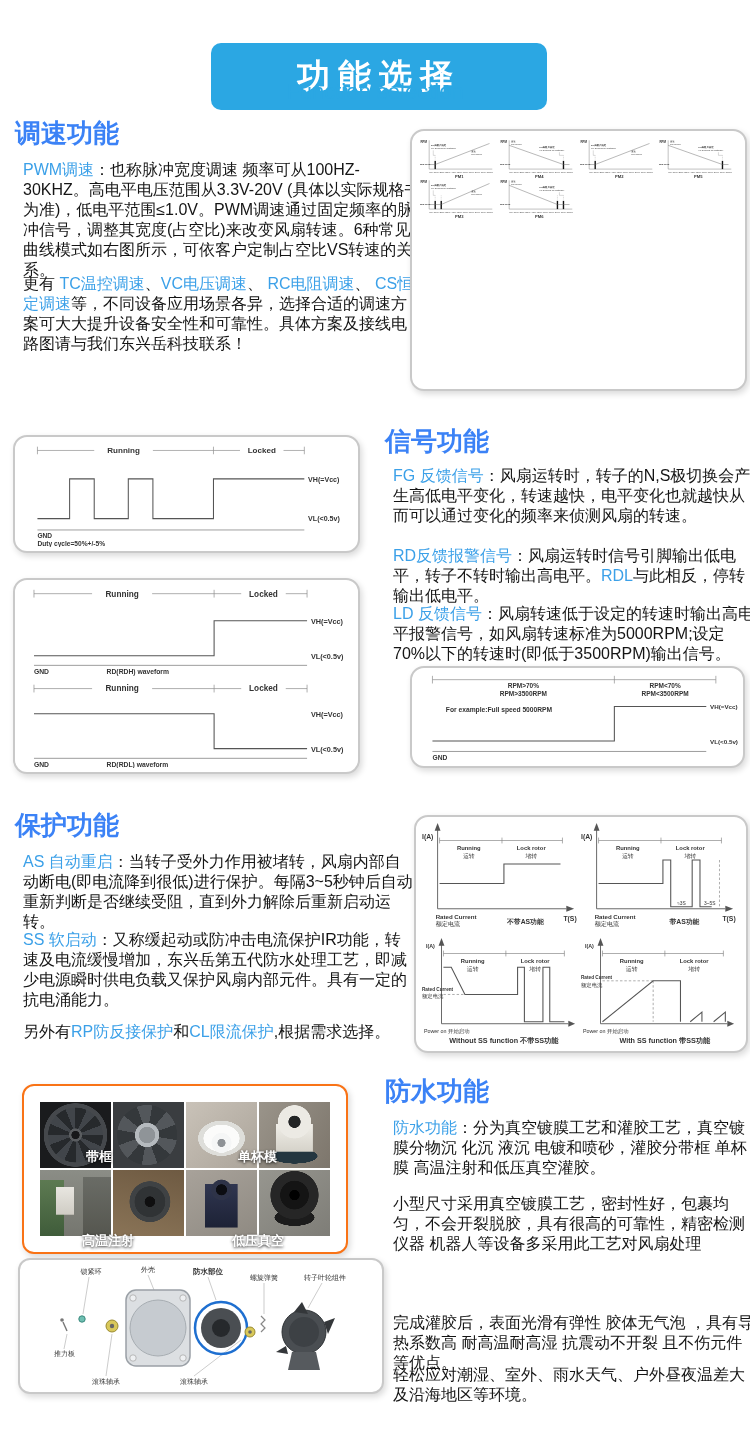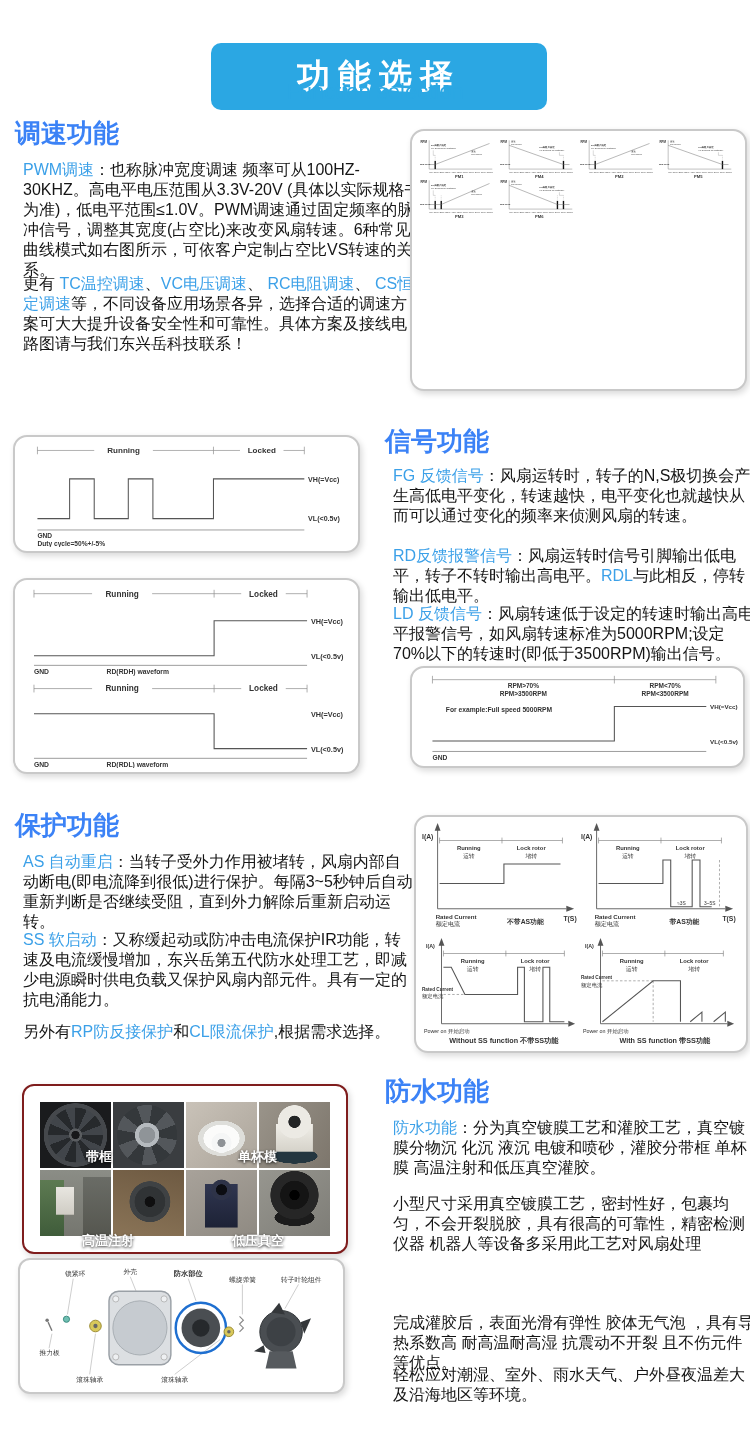--- a/index.html
+++ b/index.html
@@ -16,21 +16,21 @@
          box-shadow:2px 3px 6px rgba(0,0,0,.15);box-sizing:border-box}
   .pm-grid{display:grid;grid-template-columns:1fr 1fr 1fr 1fr;column-gap:2px}
   .pm-cell svg{display:block;width:100%;height:auto}
   svg text{fill:#333;font-family:inherit}
   svg .ax{stroke:#666;stroke-width:1;fill:none}
   svg .tr{stroke:#555;stroke-width:1.1;fill:none}
   svg .thin{stroke:#888;stroke-width:.7;fill:none}
   svg .dash{stroke-dasharray:2.5 2}
   svg .gnd{stroke:#999;stroke-width:1}
   .wv svg{width:100%;height:100%;display:block}
-  .panel-photos{border:2px solid #7f1d1d;border-radius:12px;overflow:hidden;padding:16px;box-shadow:2px 3px 6px rgba(0,0,0,.15);box-sizing:border-box;background:#fff}
+  .panel-photos{border:2px solid #f97316;border-radius:12px;overflow:hidden;padding:16px;box-shadow:2px 3px 6px rgba(0,0,0,.15);box-sizing:border-box;background:#fff}
   .photo-grid{display:grid;grid-template-columns:repeat(4,1fr);grid-template-rows:1fr 1fr;gap:2px;width:100%;height:100%}
   .ph{position:relative}
   .ph1{background:
     radial-gradient(circle at 50% 50%, #17181a 0 8%, #5a5d60 9% 13%, transparent 14%),
     radial-gradient(circle at 50% 50%, transparent 0 56%, #45484c 57% 65%, #1a1b1d 66% 100%),
     repeating-conic-gradient(from 0deg at 50% 50%, #26292c 0 24deg, #41454a 24deg 45deg);}
   .ph2{background:
     radial-gradient(circle at 48% 50%, #8f9498 0 16%, #b5babe 17% 24%, transparent 25%),
     radial-gradient(circle at 48% 50%, transparent 0 60%, #3a3d40 61% 100%),
     repeating-conic-gradient(from 10deg at 48% 50%, #34383b 0 30deg, #53575b 30deg 60deg);}
@@ -387,21 +387,21 @@
       <div class="ph ph6"></div>
       <div class="ph ph7"></div>
       <div class="ph ph8"></div>
     </div>
     <span class="photo-label" style="left:62px;top:62px">带框</span>
     <span class="photo-label" style="left:214px;top:62px">单杯模</span>
     <span class="photo-label" style="left:58px;top:146px">高温注射</span>
     <span class="photo-label" style="left:208px;top:146px">低压真空</span>
   </div>
 
-  <div class="panel abs" style="left:18px;top:1258px;width:327px;height:136px;padding:2px;border-radius:12px">
+  <div class="panel abs" style="left:18px;top:1258px;width:366px;height:136px;padding:2px;border-radius:12px">
     <svg viewBox="0 0 330 128" style="width:100%;height:100%;display:block">
       <text x="55" y="12" font-size="7" text-anchor="middle" fill="#555">锁紧环</text>
       <text x="112" y="10" font-size="7" text-anchor="middle" fill="#555">外壳</text>
       <text x="172" y="12" font-size="7.5" text-anchor="middle" fill="#e8120c" font-weight="bold">防水部位</text>
       <text x="228" y="18" font-size="7" text-anchor="middle" fill="#555">螺旋弹簧</text>
       <text x="289" y="18" font-size="7" text-anchor="middle" fill="#555">转子叶轮组件</text>
       <text x="18" y="94" font-size="7" fill="#555">推力板</text>
       <text x="70" y="122" font-size="7" text-anchor="middle" fill="#555">滚珠轴承</text>
       <text x="158" y="122" font-size="7" text-anchor="middle" fill="#555">滚珠轴承</text>
       <line x1="53" y1="15" x2="47" y2="52" stroke="#aaa" stroke-width=".6"></line>

